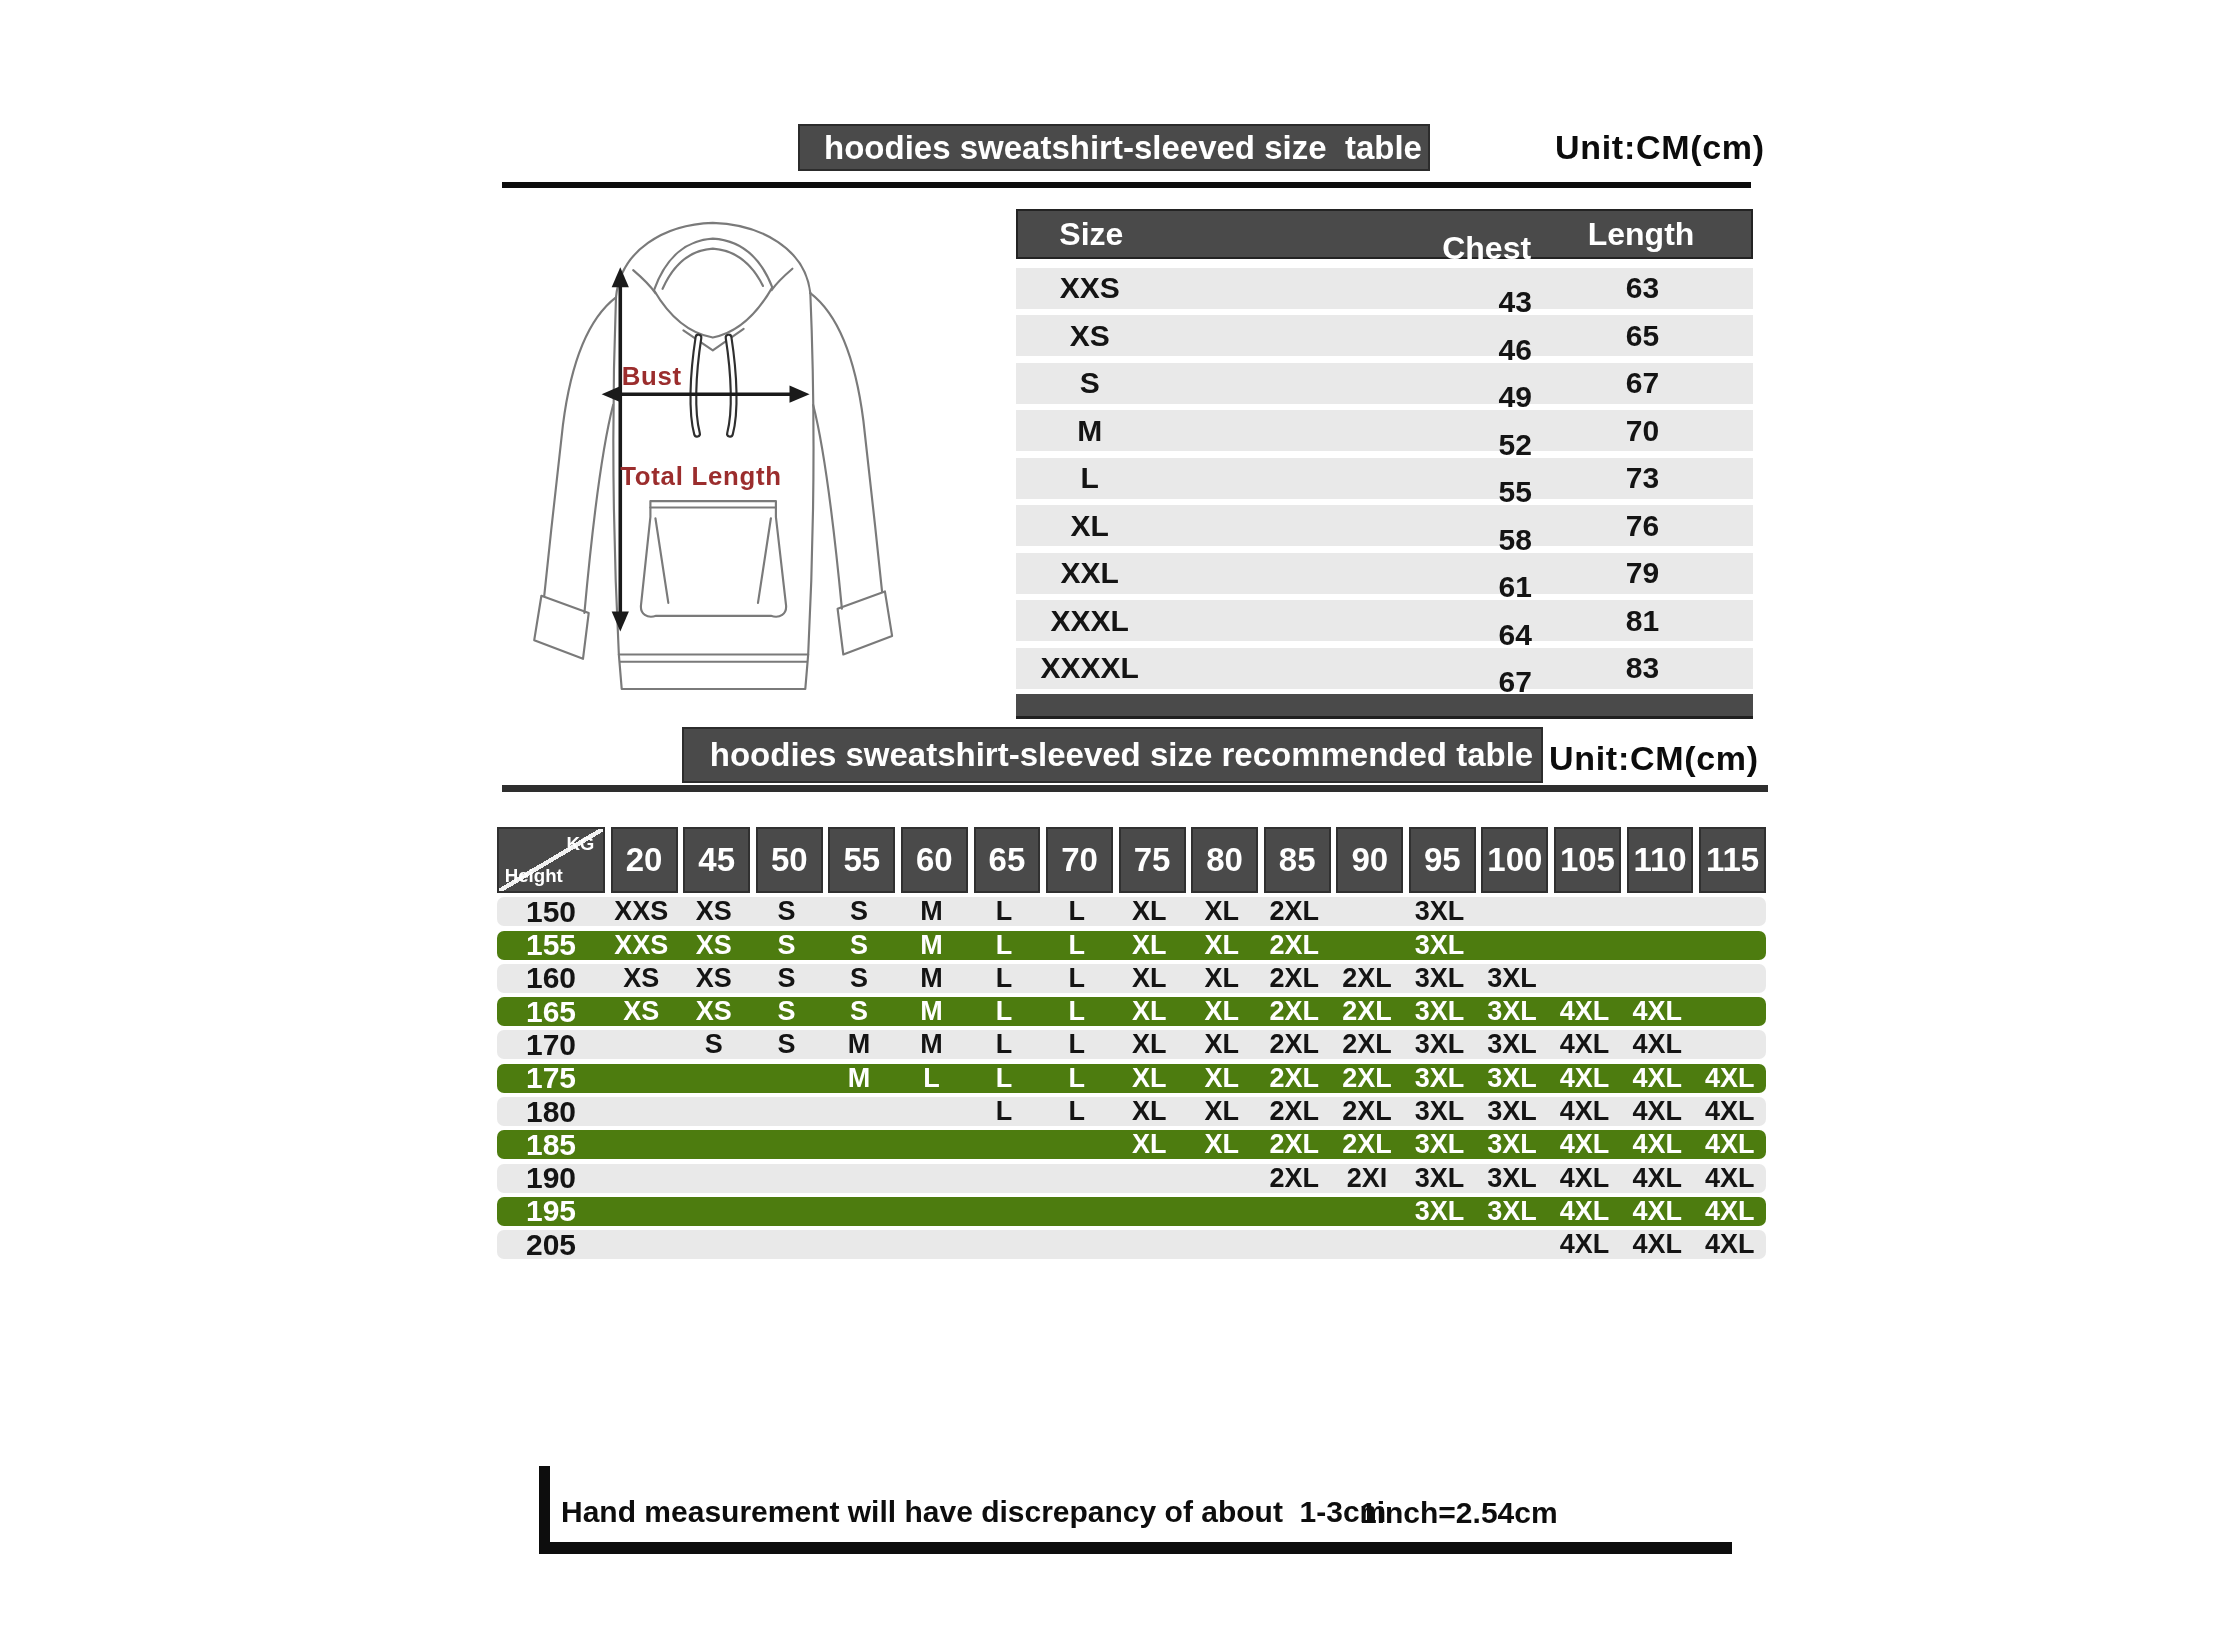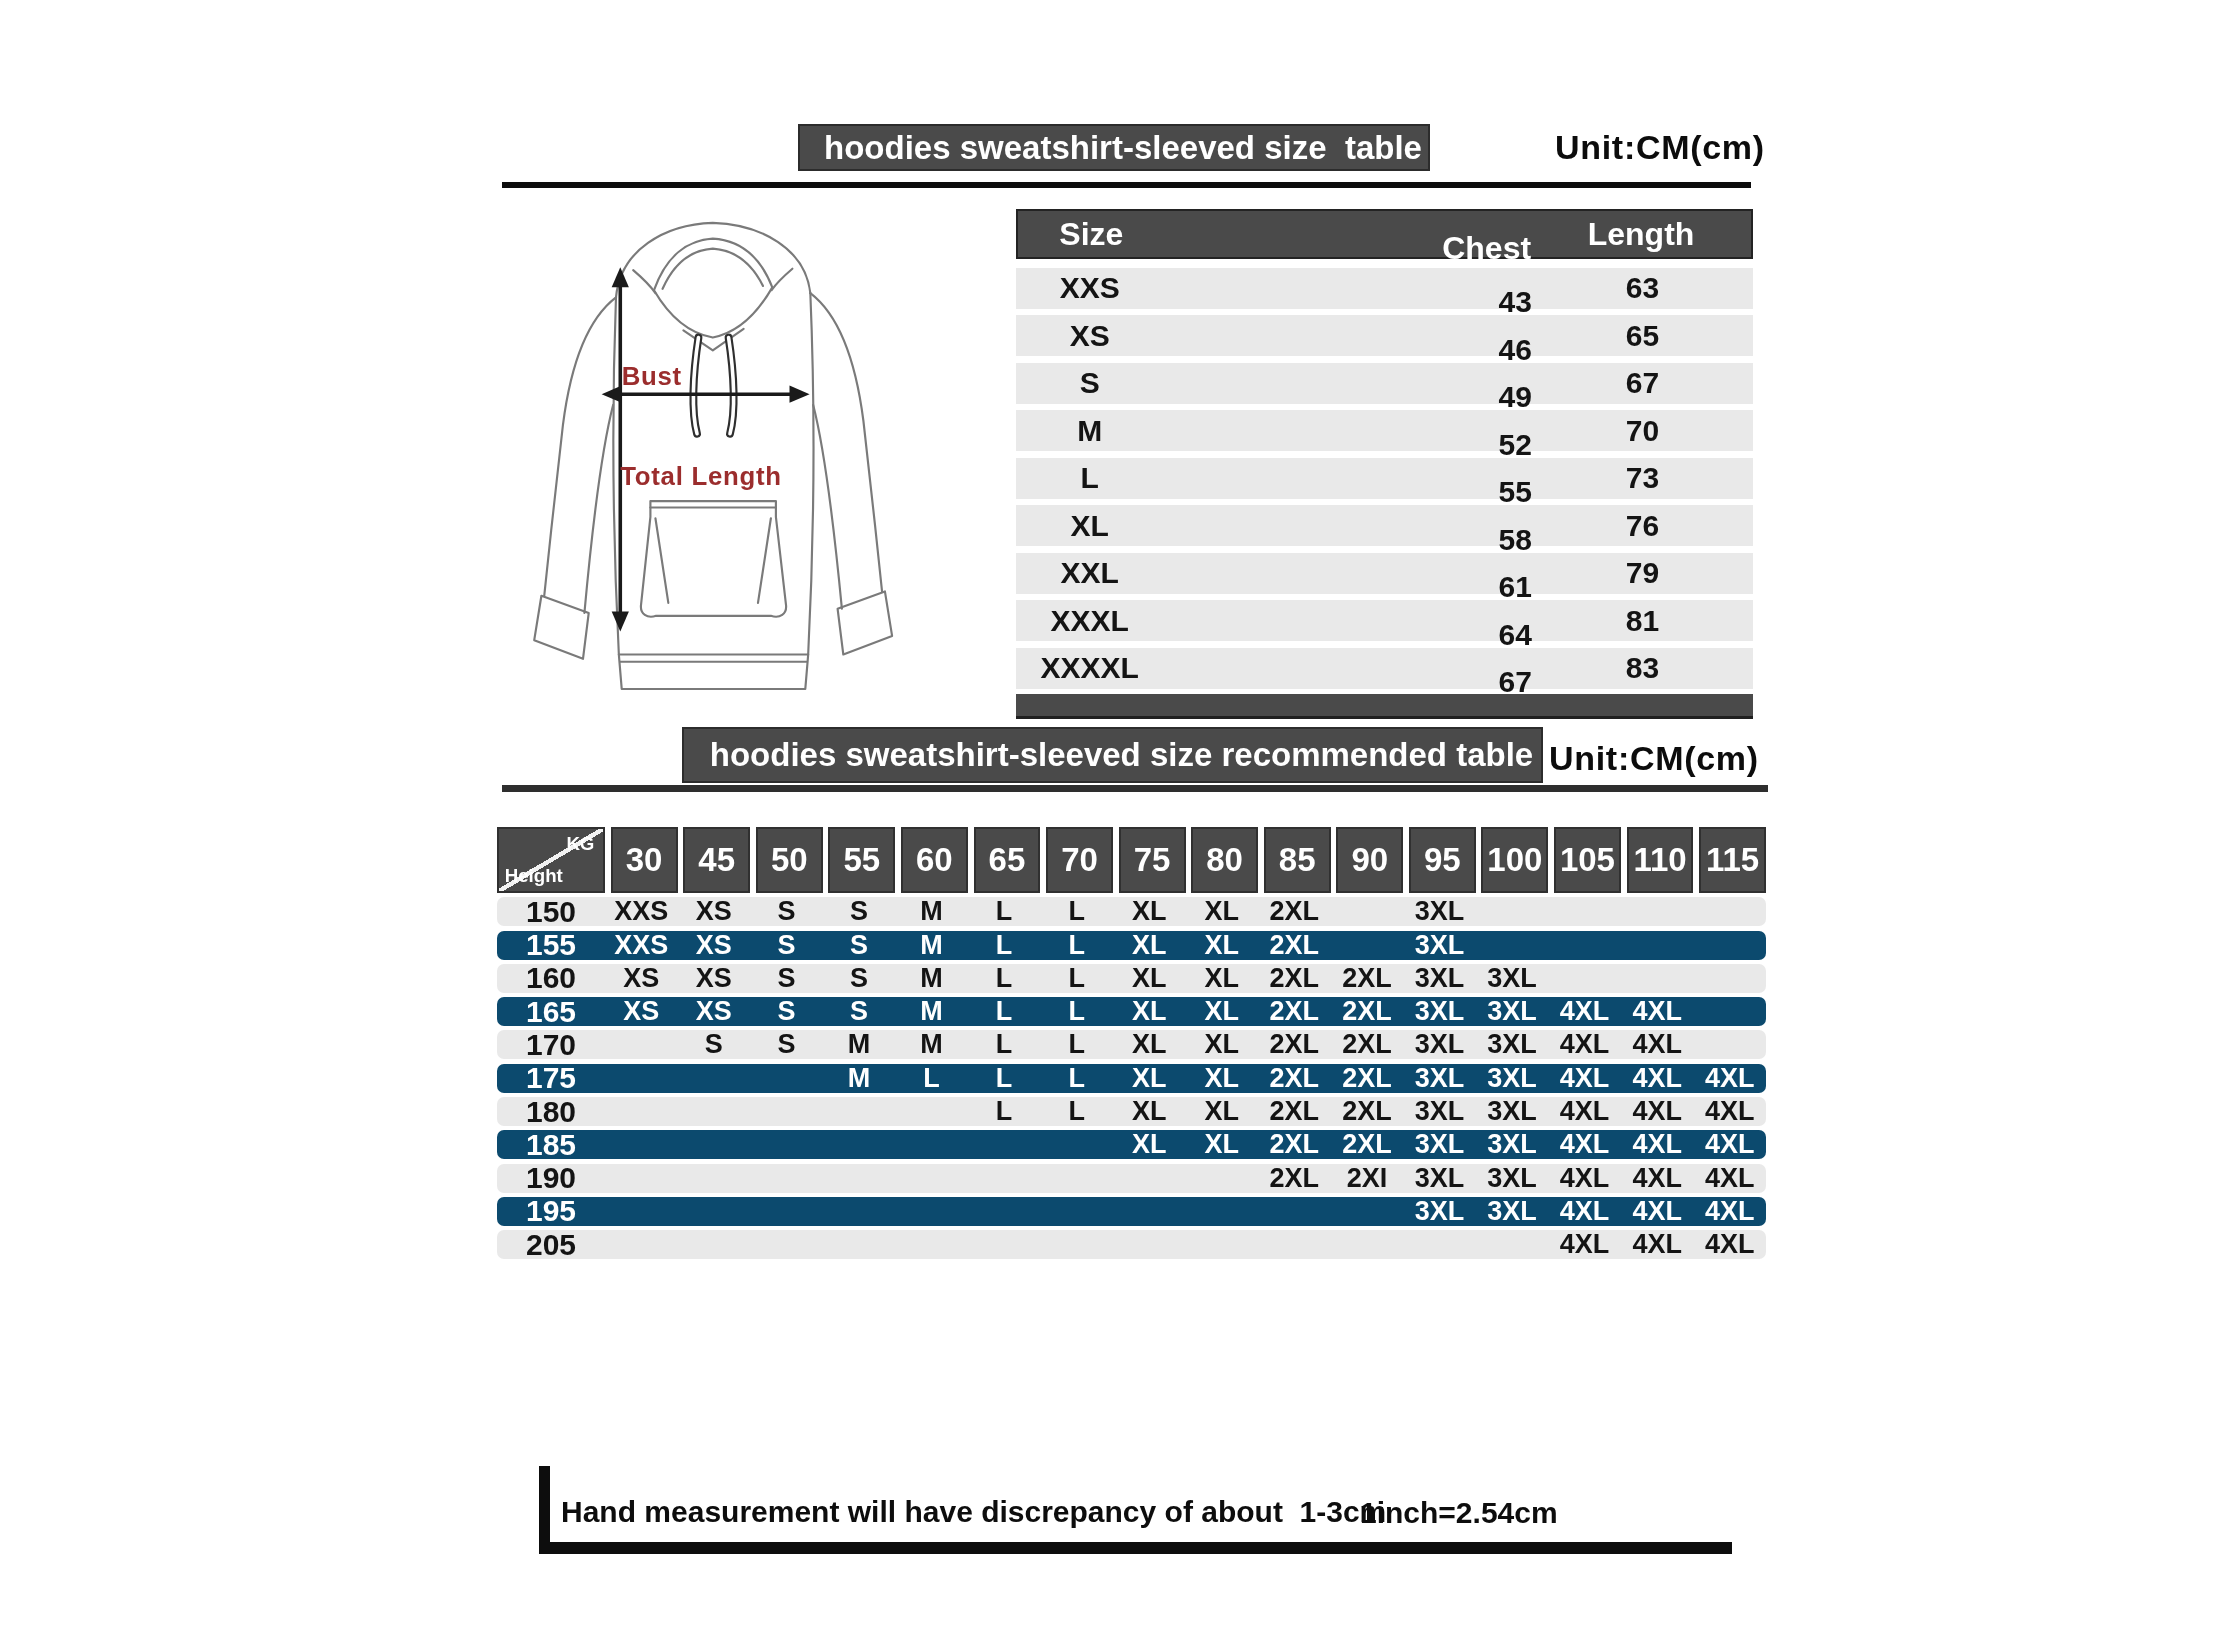--- a/index.html
+++ b/index.html
@@ -26,21 +26,21 @@
   .t2-header{display:flex;gap:5.7px;height:66px;}
   .t2-corner{width:108px;flex:none;position:relative;color:#fff;font-size:18.7px;box-sizing:border-box;
     background:linear-gradient(to bottom right,rgba(0,0,0,0) calc(50% - 2.2px),#f2f2f2 calc(50% - 2.2px),
       #f2f2f2 calc(50% + 2.2px),rgba(0,0,0,0) calc(50% + 2.2px)),#4a4a4a;border:2.2px solid #303030;}
   .t2-kg{position:absolute;top:4.3px;right:8.6px;}
   .t2-hlabel{position:absolute;bottom:4.3px;left:5.7px;}
   .t2-wcell{flex:1;background:#4a4a4a;color:#fff;font-size:33px;display:flex;align-items:center;
             justify-content:center;border:2.2px solid #303030;box-sizing:border-box;}
   .t2-row{display:flex;height:29px;margin-top:4.3px;align-items:center;font-size:27px;border-radius:7px;}
   .t2-row.light{background:#e9e9e9;color:#141414;}
-  .t2-row.dark{background:#0c4a6e;color:#ffffff;}
+  .t2-row.dark{background:#4d7c0f;color:#ffffff;}
   .t2-hcell{width:108px;flex:none;text-align:center;font-size:30px;}
   .t2-cell{flex:1;text-align:center;}
   
   .bracket{background:#0d0d0d;}
   .note{font-size:30px;color:#0d0d0d;}
 </style>
 </head>
 <body>
 
 <div id="canvas">
@@ -158,21 +158,21 @@
   <div class="abs unit" style="left:1549px;top:739px;">Unit:CM(cm)</div>
   <div class="abs hline" style="left:502px;top:785px;width:1266px;height:7.2px;background:#2e2e2e;"></div>
 
   <div id="table2" class="abs">
     <div class="t2-header">
       <div class="t2-corner">
         <span class="t2-kg">KG</span>
         <span class="t2-hlabel">Height</span>
       </div>
 
-    <div class="t2-wcell">30</div>
+    <div class="t2-wcell">20</div>
         <div class="t2-wcell">45</div>
         <div class="t2-wcell">50</div>
         <div class="t2-wcell">55</div>
         <div class="t2-wcell">60</div>
         <div class="t2-wcell">65</div>
         <div class="t2-wcell">70</div>
         <div class="t2-wcell">75</div>
         <div class="t2-wcell">80</div>
         <div class="t2-wcell">85</div>
         <div class="t2-wcell">90</div>

